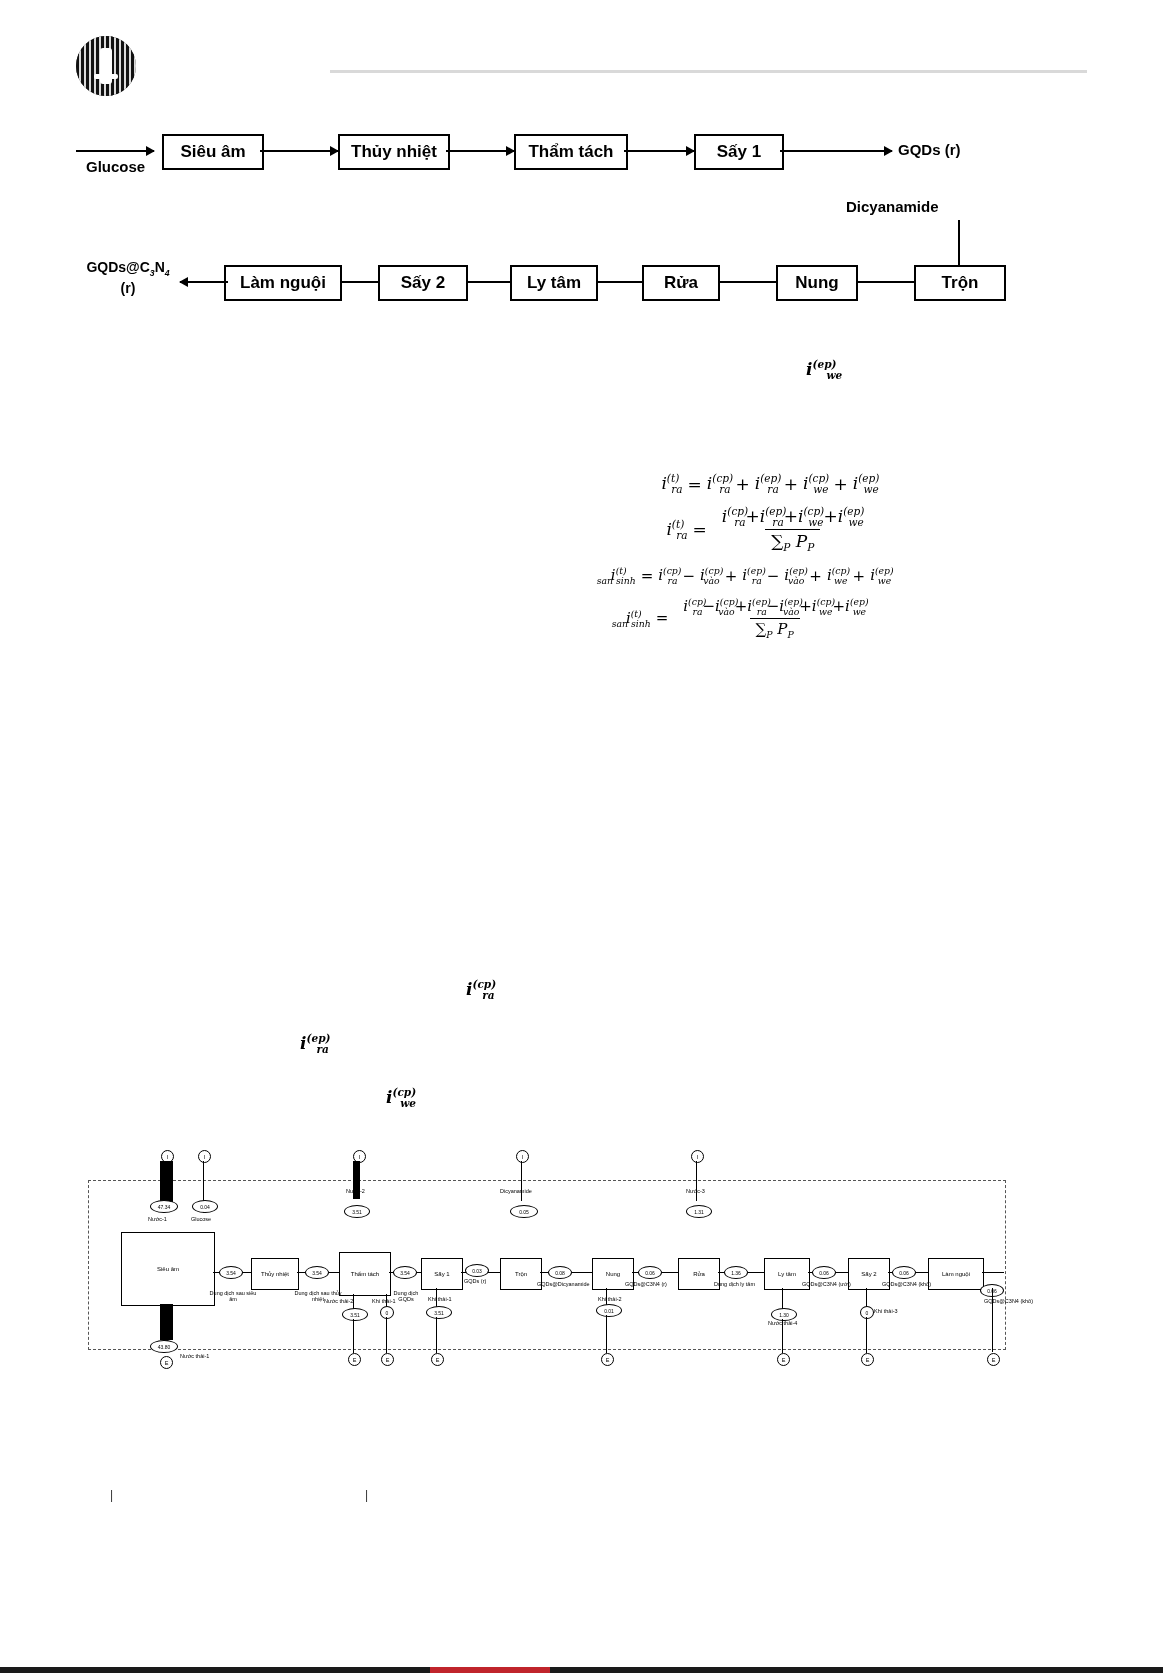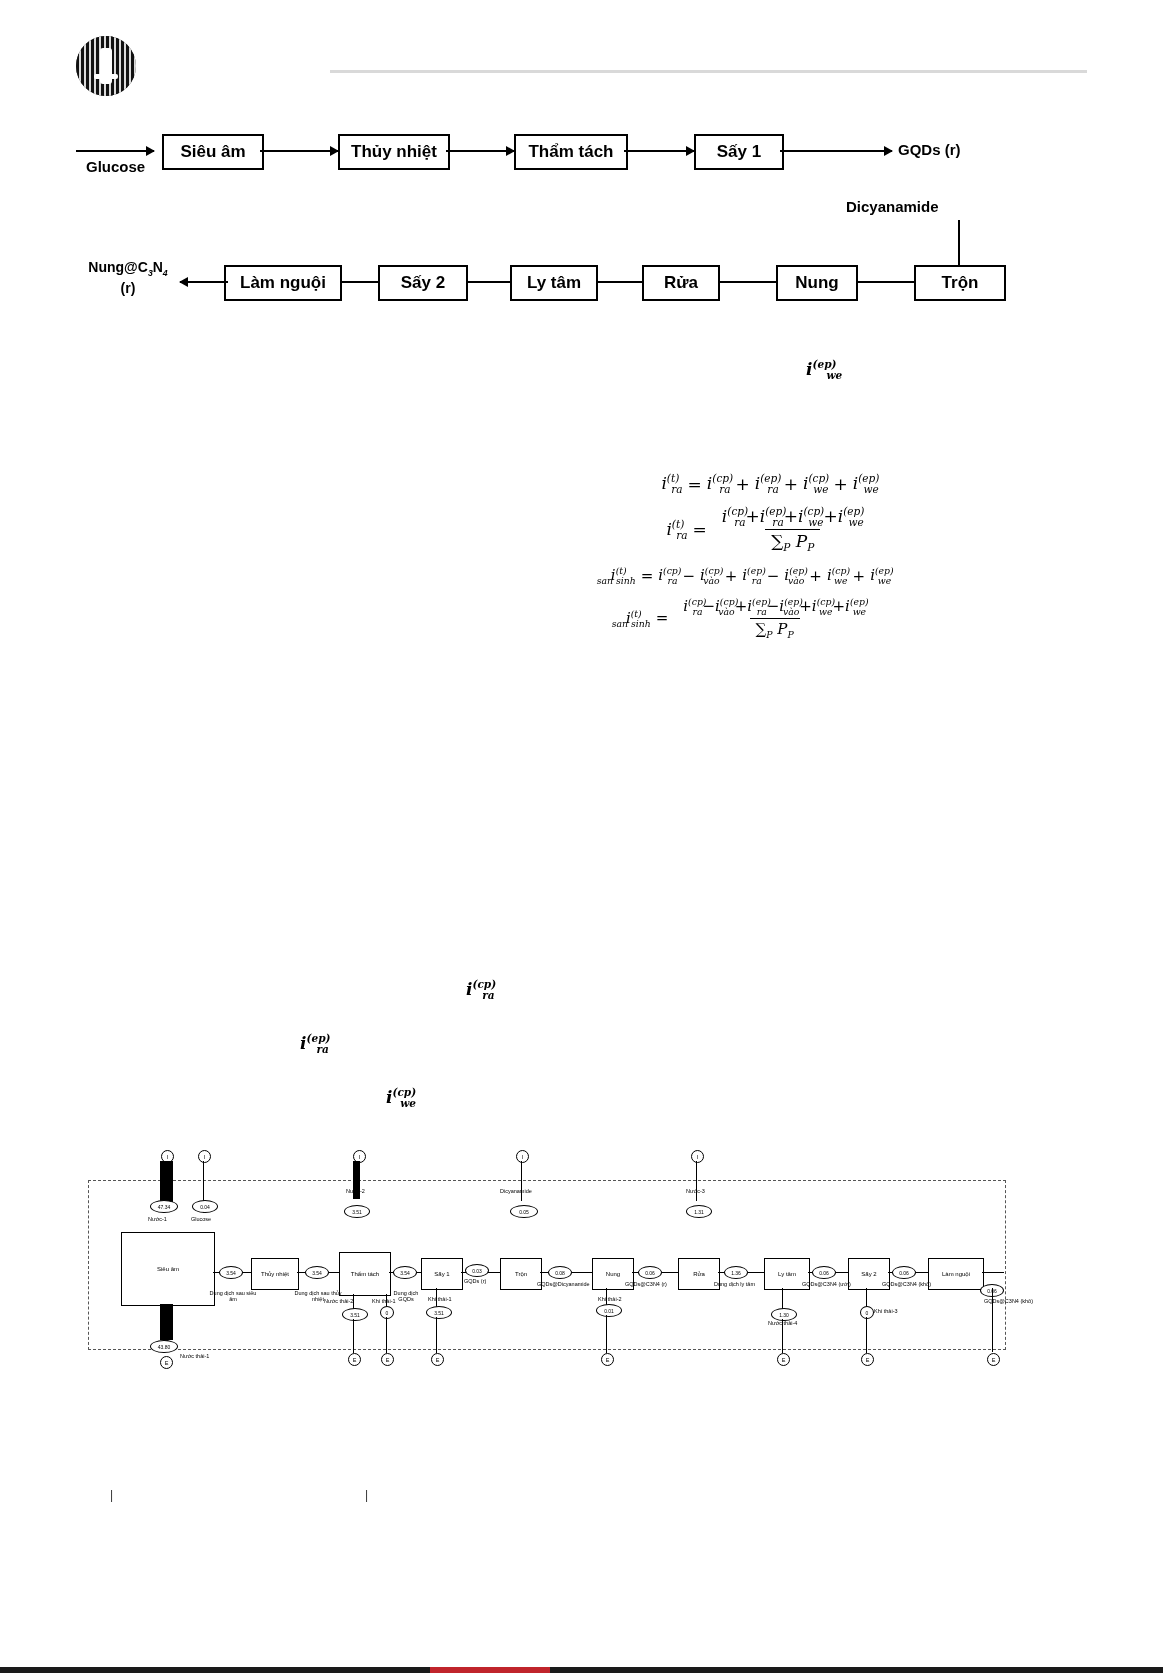--- a/index.html
+++ b/index.html
@@ -94,21 +94,21 @@
     <div class="fbox" style="left:566px;top:145px;width:74px;">Rửa</div>
     <div class="arrl" style="left:490px;top:161px;width:76px;"></div>
     <div class="fbox" style="left:434px;top:145px;width:84px;">Ly tâm</div>
     <div class="arrl" style="left:362px;top:161px;width:72px;"></div>
     <div class="fbox" style="left:302px;top:145px;width:86px;">Sấy 2</div>
     <div class="arrl" style="left:230px;top:161px;width:72px;"></div>
     <div class="fbox" style="left:148px;top:145px;width:114px;">Làm nguội</div>
     <div class="arrl" style="left:104px;top:161px;width:48px;"></div>
 
     <div style="position:absolute;left:0px;top:140px;width:104px;text-align:center;font-weight:bold;font-size:14px;line-height:15px;">
-      <span>Nung@C</span><sub>3</sub><span>N</span><sub>4</sub><br>
+      <span>GQDs@C</span><sub>3</sub><span>N</span><sub>4</sub><br>
       <span>(r)</span>
     </div>
   </div>
 
   <div class="math" style="left:806px;top:358px;font-size:17px;font-weight:bold;">
     <span>i</span><sup>(ep)</sup><sub style="margin-left:-10px;">we</sub>
   </div>
 
   <div class="math" style="left:560px;top:472px;width:420px;font-size:17px;">
 

